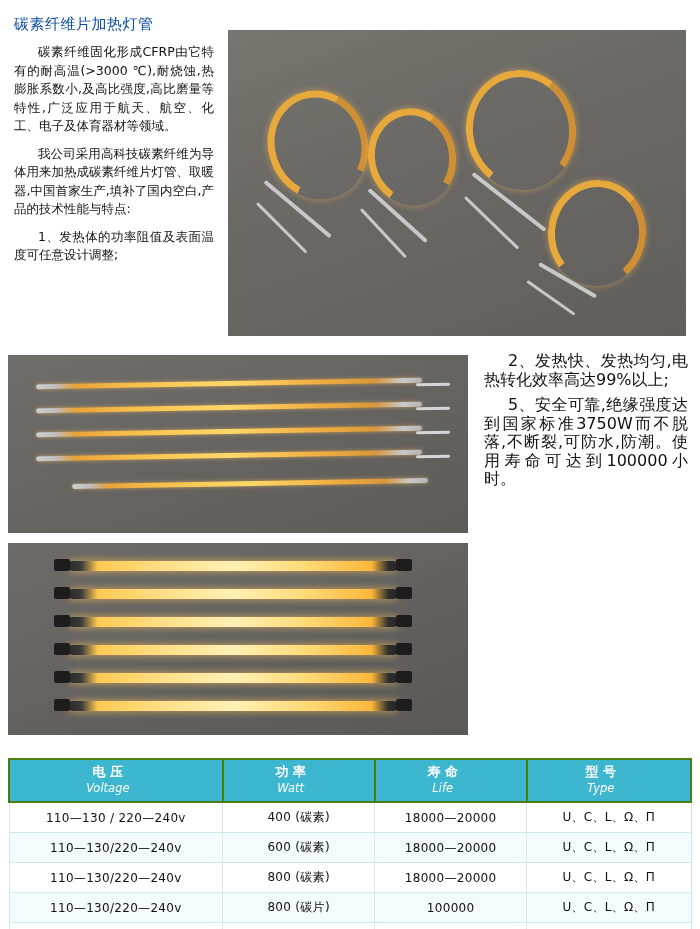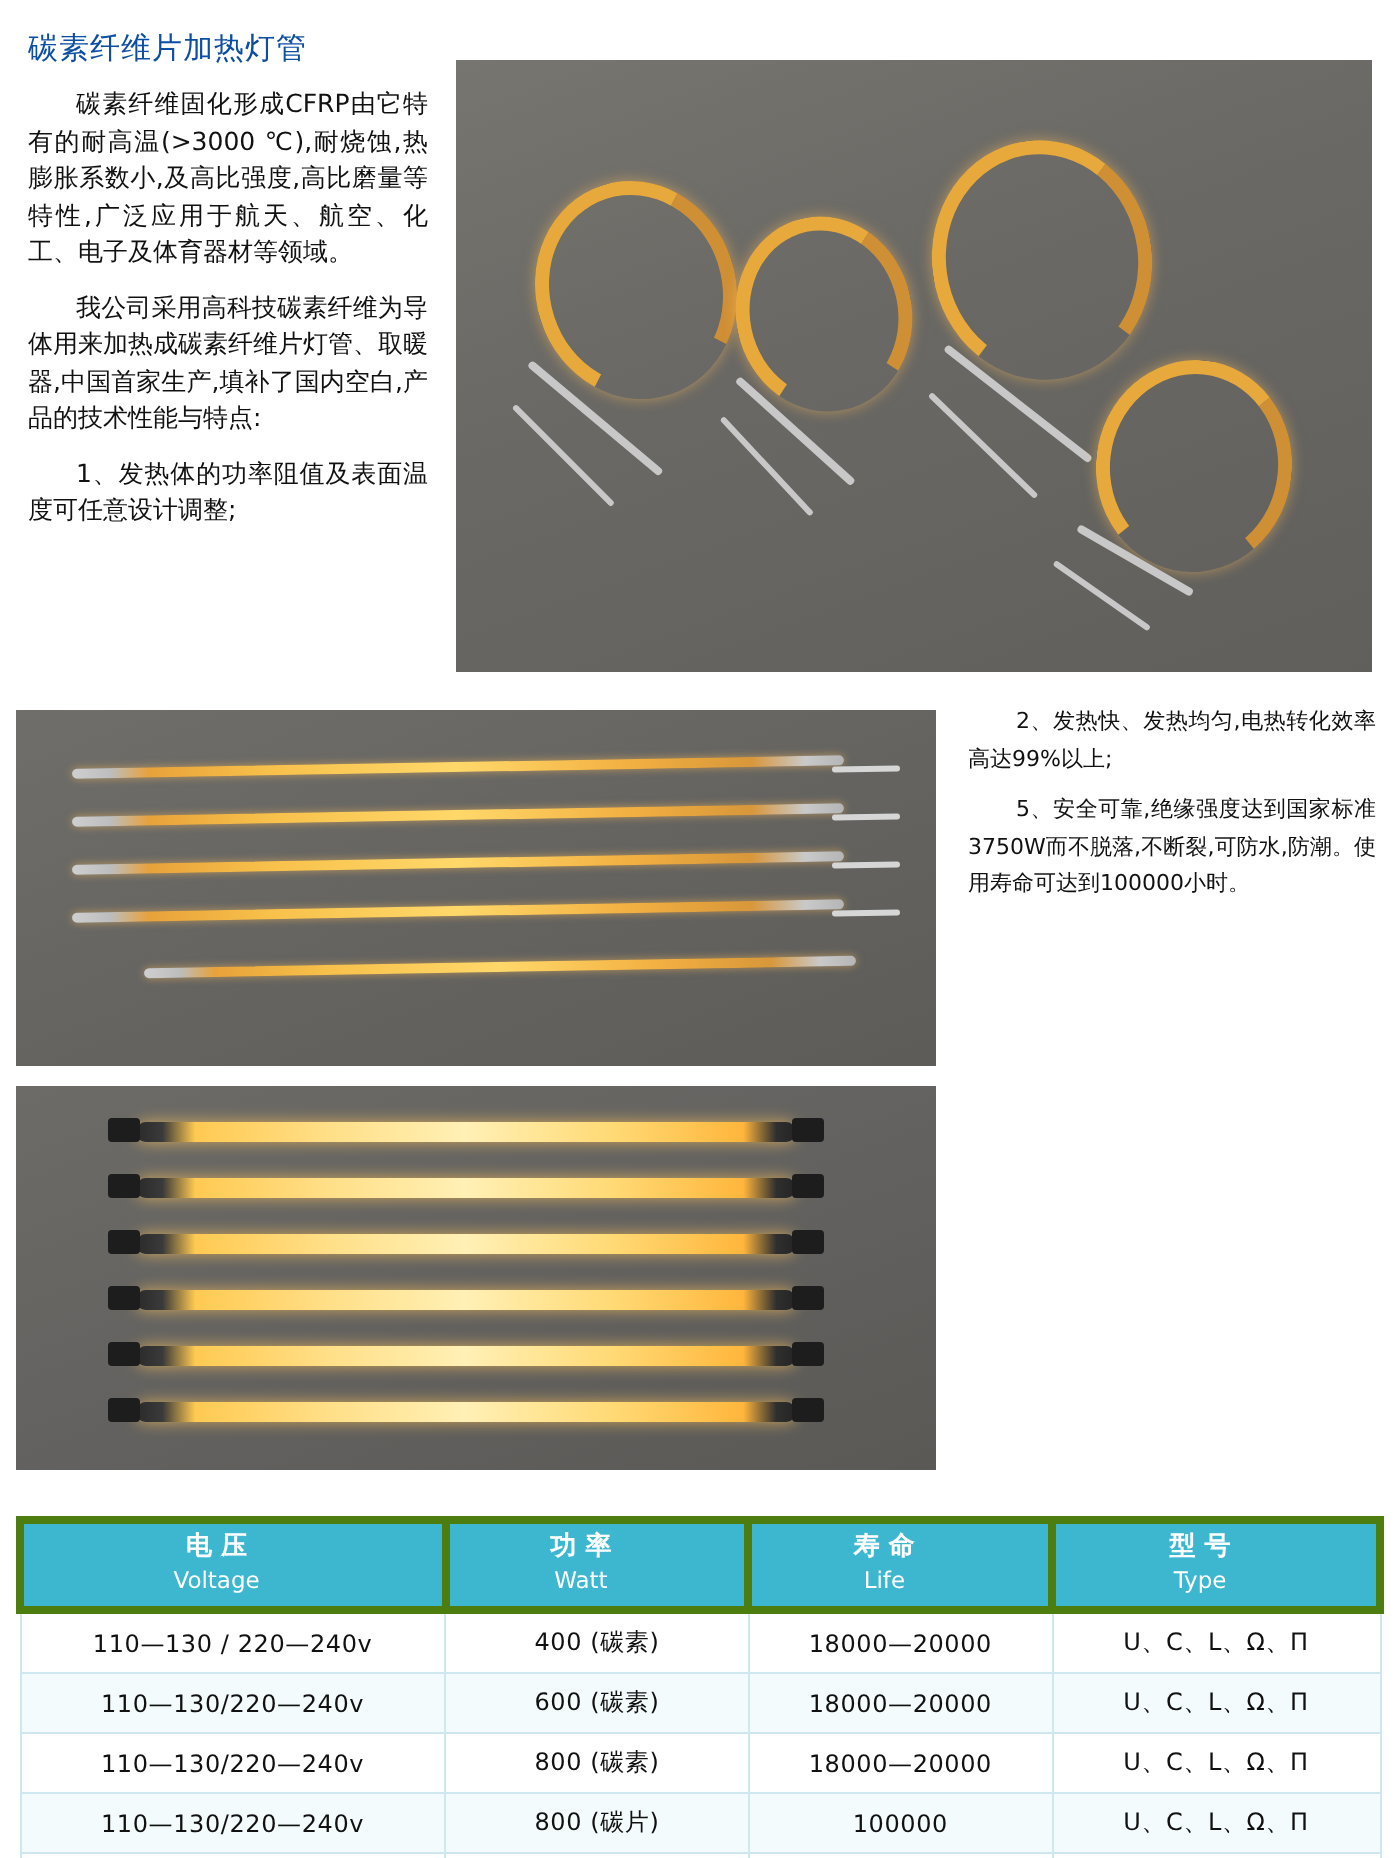--- a/index.html
+++ b/index.html
@@ -129,21 +129,21 @@
     border-radius: 2px;
     transform-origin: top left;
   }
 
   
   .right-col {
     position: absolute;
     left: 484px;
     top: 352px;
     width: 204px;
-    font-size: 11px;
+    font-size: 16px;
     line-height: 18.5px;
     text-align: justify;
     color: #111;
   }
   .right-col p {
     margin: 0 0 7px 0;
     text-indent: 24px;
   }
 
   
@@ -154,27 +154,28 @@
     width: 684px;
     border-collapse: collapse;
     table-layout: fixed;
   }
   .spec-table th {
     background: #3db7cf;
     color: #ffffff;
     font-size: 13px;
     font-weight: bold;
     padding: 4px 16px 5px 0;
-    border: 4px solid #4d7c0f;
+    border: 2px solid #4d7c0f;
     line-height: 16px;
   }
   .spec-table th .en {
     display: block;
     font-size: 11.5px;
     font-weight: normal;
+    font-style: italic;
   }
   .spec-table td {
     font-size: 12px;
     text-align: center;
     padding: 6px 0;
     border: 1px solid #cfe8ef;
     color: #111;
     letter-spacing: 0.3px;
   }
   .spec-table tr:nth-child(odd) td { background: #ffffff; }

